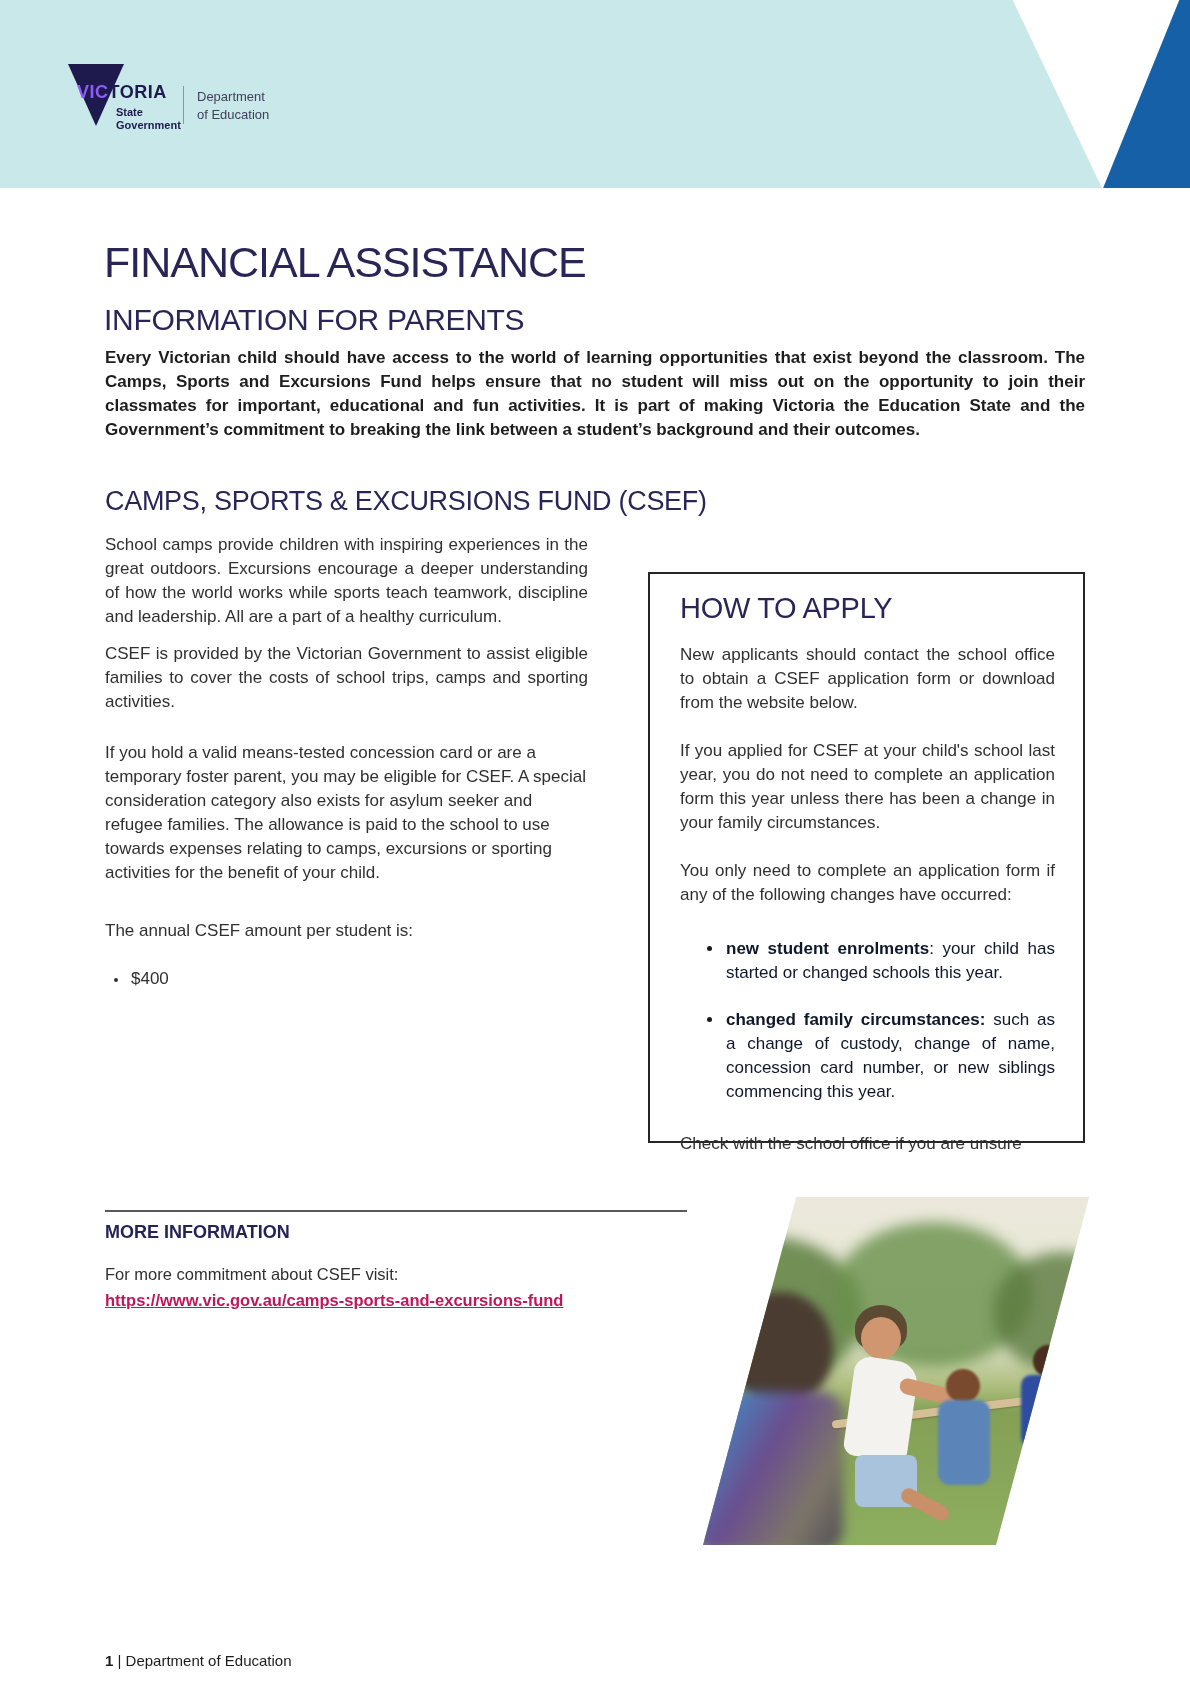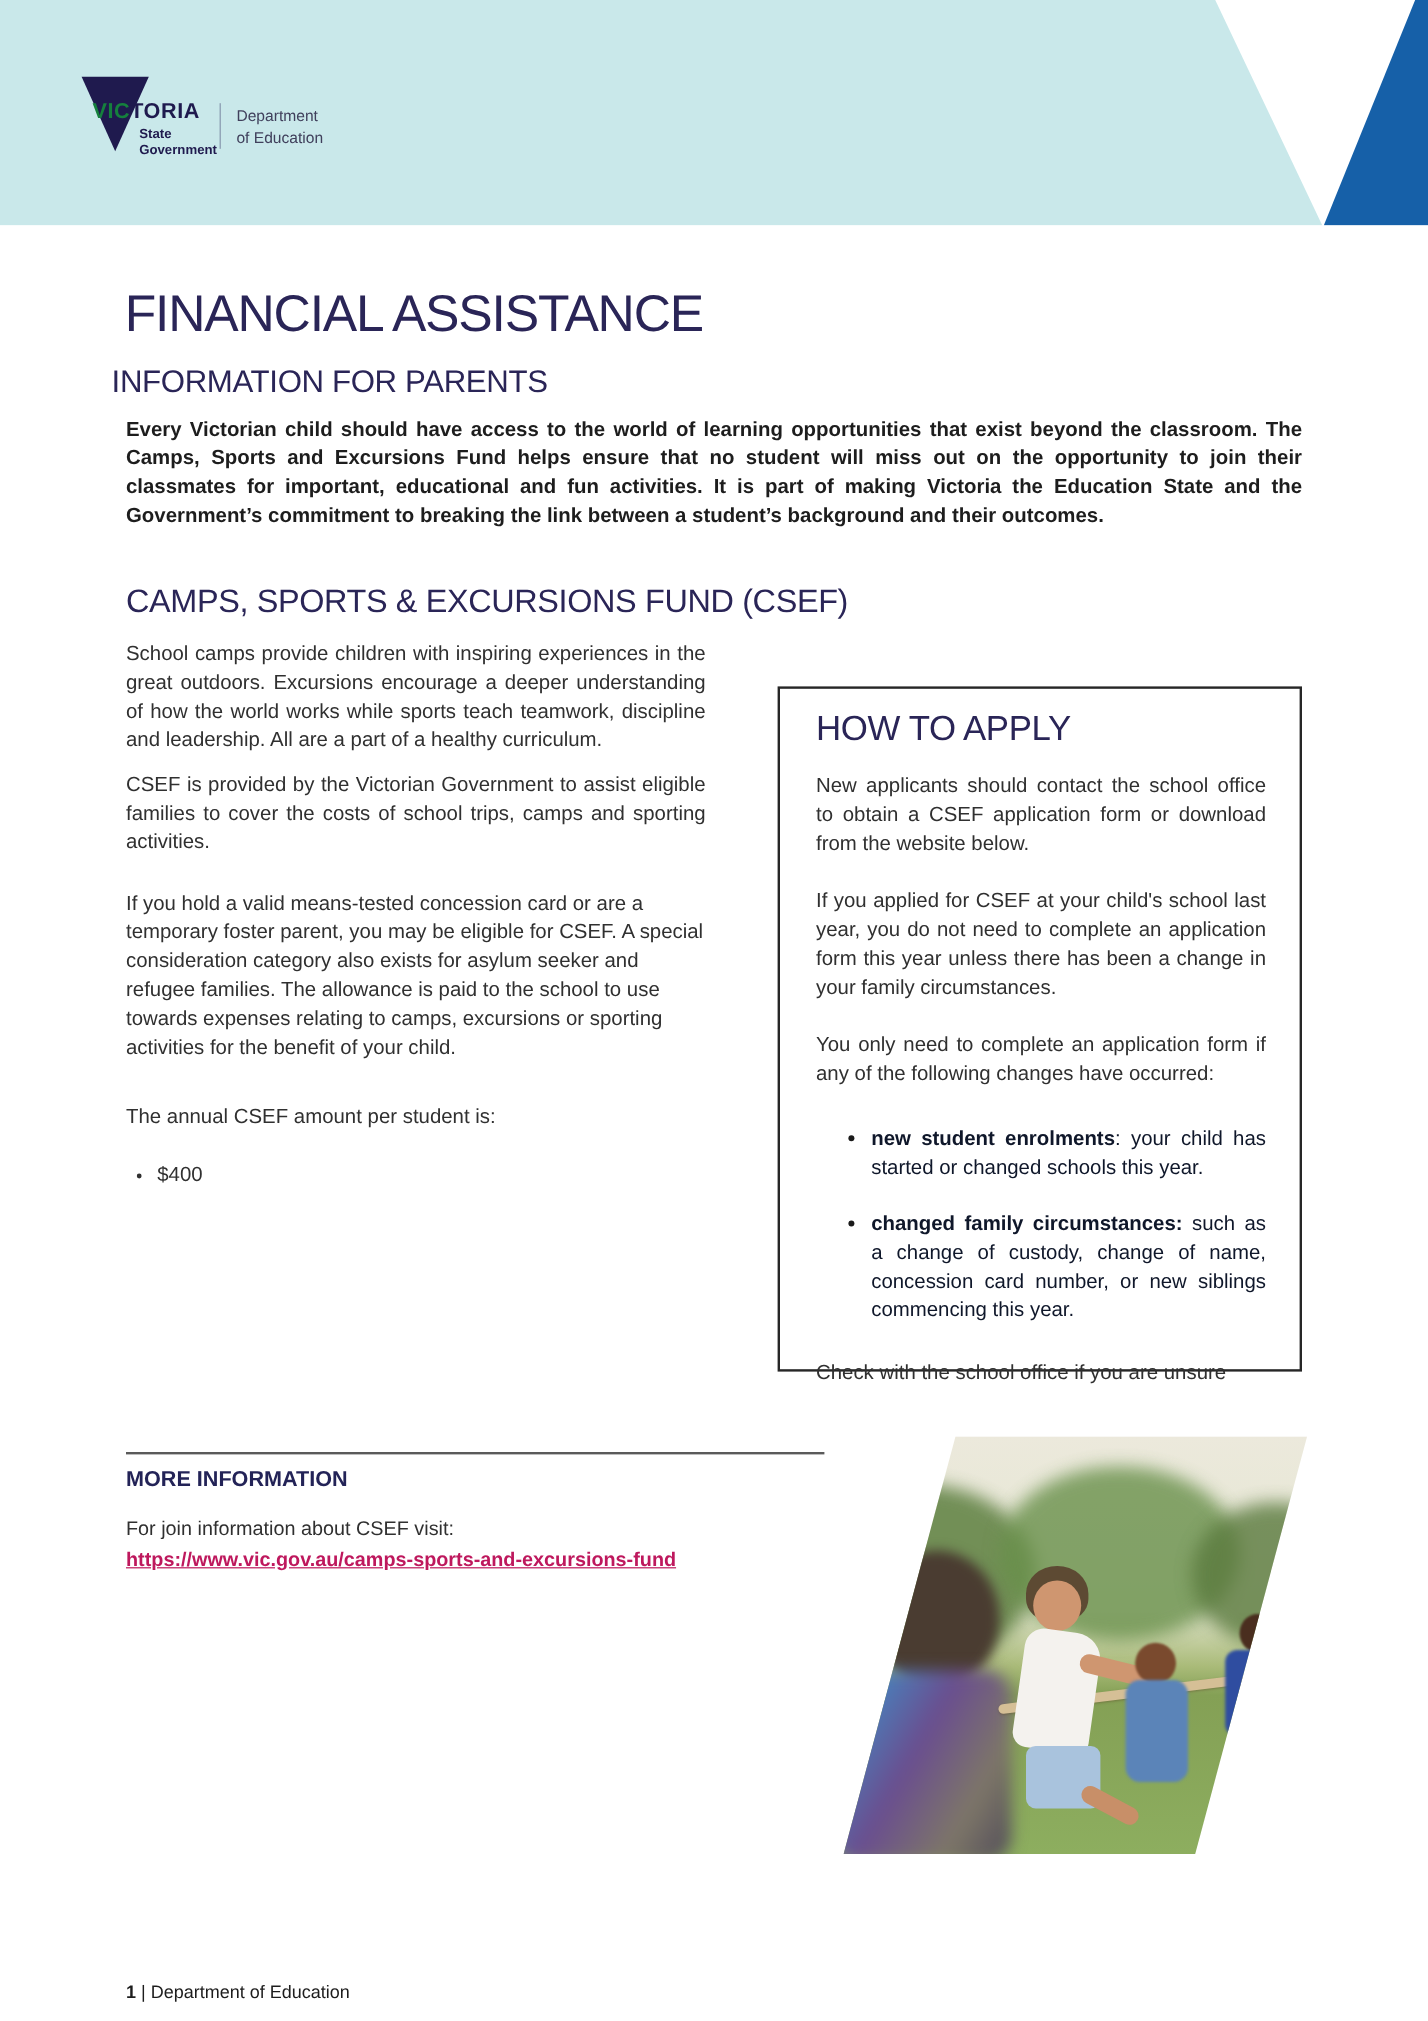--- a/index.html
+++ b/index.html
@@ -13,29 +13,29 @@
     clip-path:polygon(0 0,85.1% 0,92.6% 100%,0 100%);}
   .band-blue{position:absolute;inset:0;background:#1660a8;
     clip-path:polygon(99.1% 0,100% 0,100% 100%,92.7% 100%);}
   
   .logo{position:absolute;top:0;left:0;width:400px;height:188px;}
   .logo-tri{position:absolute;left:68px;top:64px;width:0;height:0;
     border-left:28px solid transparent;border-right:28px solid transparent;
     border-top:62px solid #1f1a4e;}
   .logo-word{position:absolute;left:77px;top:82px;font-size:18px;font-weight:bold;
     letter-spacing:.5px;color:#1f1a4e;}
-  .logo-word .wh{color:#15803d;}
+  .logo-word .wh{color:#8b5cf6;}
   .logo-sub{position:absolute;left:116px;top:106px;font-size:11px;font-weight:bold;
     color:#1f1a4e;line-height:13px;}
   .logo-div{position:absolute;left:183px;top:86px;width:1px;height:38px;background:#8696ad;}
   .logo-dept{position:absolute;left:197px;top:88px;font-size:13px;color:#40405c;line-height:18px;}
   
   .title-main{position:absolute;left:104px;top:238px;font-size:43px;letter-spacing:-1px;
     color:#2a2557;white-space:nowrap;}
-  .title-sub{position:absolute;left:93px;top:303px;font-size:26px;letter-spacing:-.3px;
+  .title-sub{position:absolute;left:104px;top:303px;font-size:30px;letter-spacing:-.3px;
     color:#2a2557;white-space:nowrap;}
   .intro{position:absolute;left:105px;top:346px;width:980px;font-size:17px;font-weight:bold;
     color:#1d1d1d;line-height:24px;text-align:justify;}
   .csef-head{position:absolute;left:105px;top:486px;font-size:27px;letter-spacing:-.3px;
     color:#2a2557;white-space:nowrap;}
   
   .left-col{position:absolute;left:105px;top:533px;width:483px;font-size:17px;line-height:24px;color:#303030;}
   .left-col p{margin:0 0 13px 0;}
   .just{text-align:justify;}
   .gap-lg{margin-top:27px !important;}
@@ -140,21 +140,21 @@
     <p>You only need to complete an application form if any of the following changes have occurred:</p>
     <ul class="apply-list">
       <li><b>new student enrolments</b><span>: your child has started or changed schools this year.</span></li>
       <li><b>changed family circumstances:</b><span> such as a change of custody, change of name, concession card number, or new siblings commencing this year.</span></li>
     </ul>
     <p class="apply-closing">Check with the school office if you are unsure</p>
   </div>
 
   <div class="more-info">
     <div class="more-head">MORE INFORMATION</div>
-    <p class="more-text">For join information about CSEF visit:</p>
+    <p class="more-text">For more commitment about CSEF visit:</p>
     <a class="more-link" href="#">https://www.vic.gov.au/camps-sports-and-excursions-fund</a>
   </div>
 
   <div class="photo" aria-label="Children playing tug of war outdoors">
     <div class="ph-inner">
       <div class="ph-tree t1"></div>
       <div class="ph-tree t2"></div>
       <div class="ph-tree t3"></div>
       <div class="ph-fig fig-left-head"></div>
       <div class="ph-fig fig-left-body"></div>

